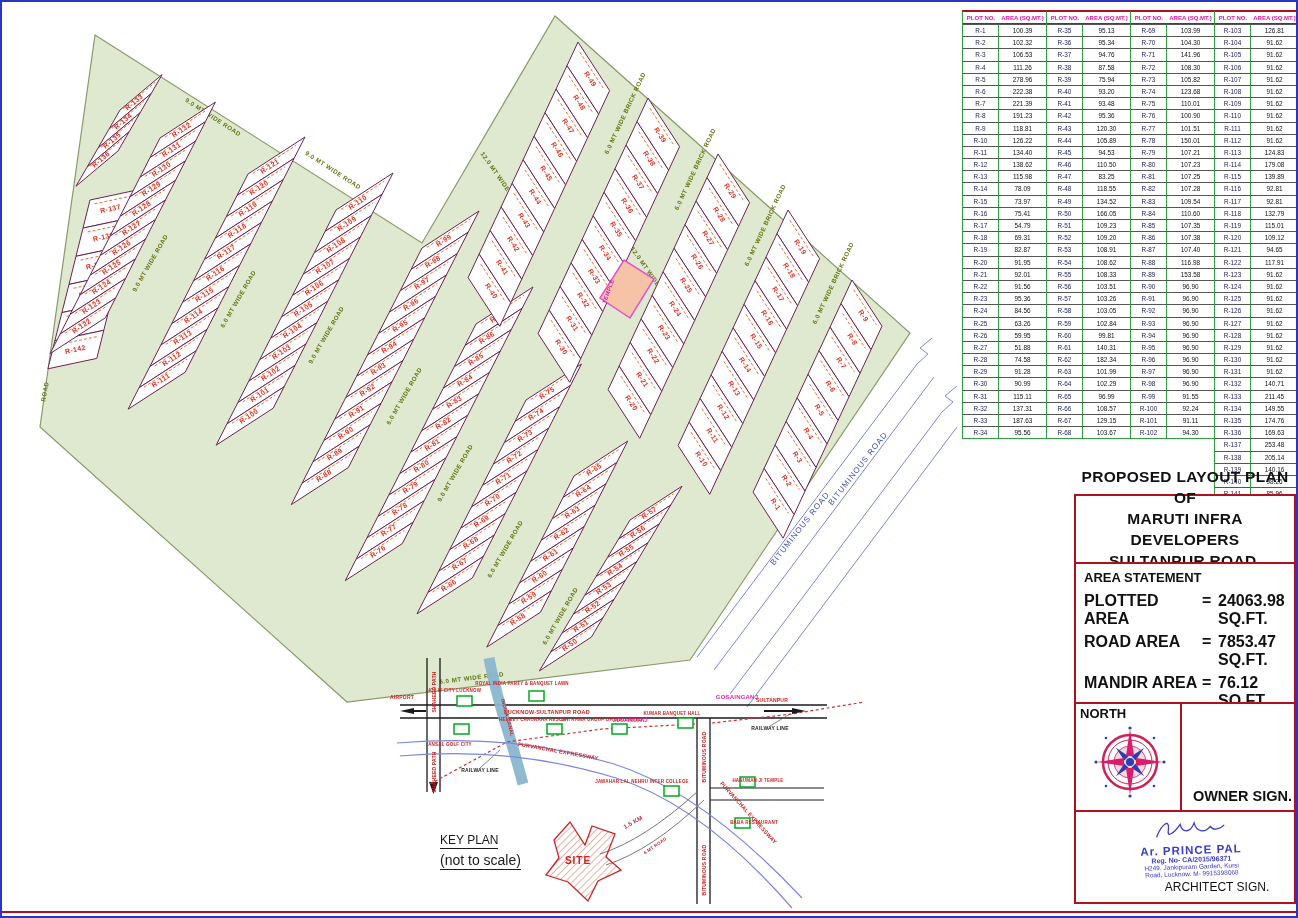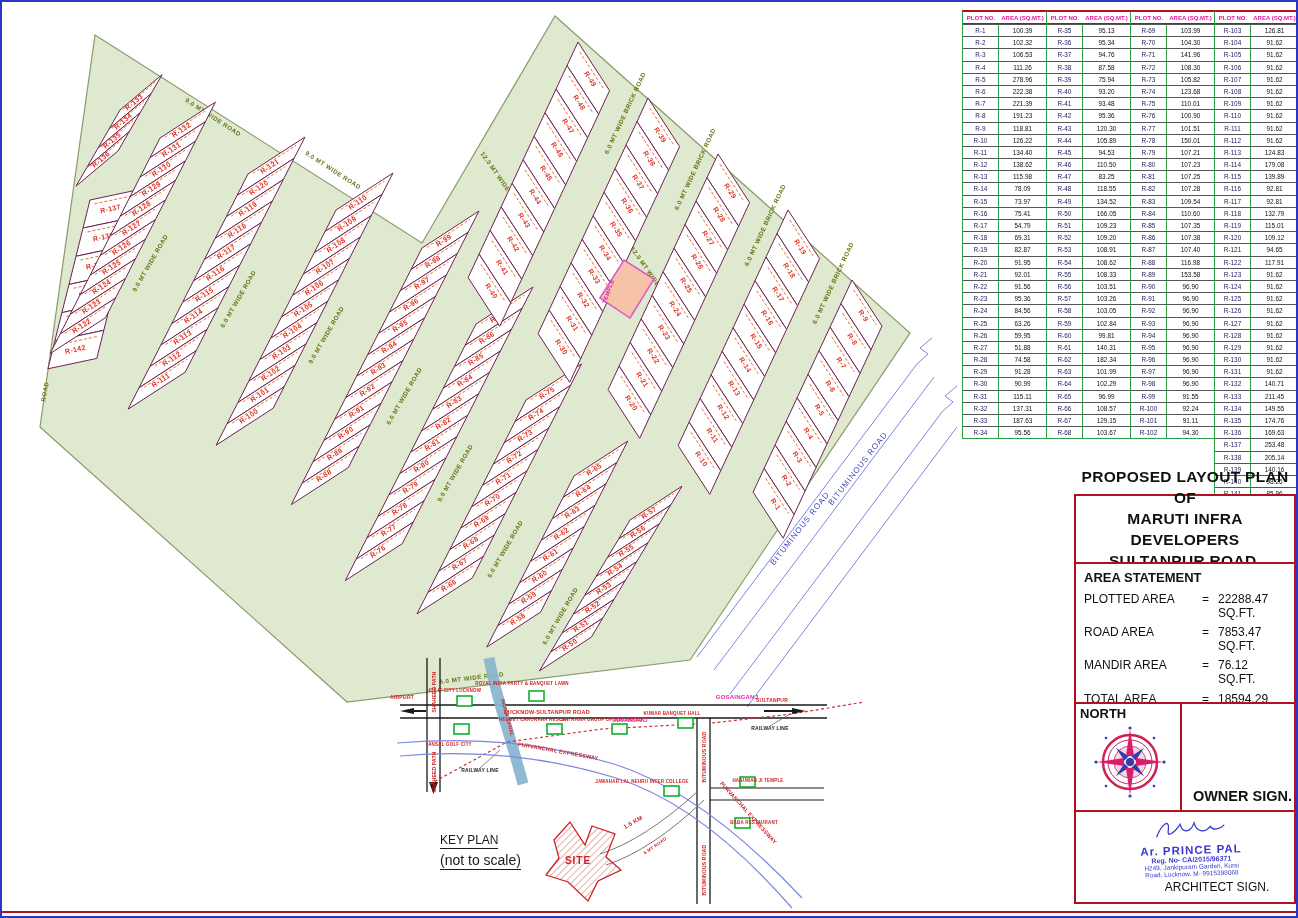--- a/index.html
+++ b/index.html
@@ -16,21 +16,21 @@
                      padding:3px 0 2px 0;border-bottom:1.5px solid #b01020;white-space:nowrap;overflow:hidden;}
   .pair-table .cell{font-size:6.4px;color:#111;text-align:center;line-height:11.2px;height:11.2px;
                     border-top:0.5px solid #555;white-space:nowrap;}
   .pair-table .plot{color:#1c1c5e;border-right:1px solid #2f9e44;}
   
   .panel-box{left:1072px;width:222px;background:#fff;border:2px solid #b01020;}
   #title-block{top:492px;height:70px;display:flex;flex-direction:column;justify-content:center;}
   #title-block div{font-size:15.5px;font-weight:bold;color:#111;text-align:center;line-height:21px;letter-spacing:.3px;}
   #area-statement{top:560px;height:142px;padding:6px 8px;}
   #area-statement .as-title{font-size:13px;font-weight:bold;color:#111;margin-bottom:7px;}
-  .as-row{display:grid;grid-template-columns:118px 16px auto;font-size:12px;font-weight:normal;color:#111;margin-bottom:5.2px;}
+  .as-row{display:grid;grid-template-columns:118px 16px auto;font-size:16px;font-weight:bold;color:#111;margin-bottom:5.2px;}
   #north-band{top:700px;height:110px;}
   #north-box{left:1072px;top:700px;width:108px;height:110px;border:2px solid #b01020;background:#fff;}
   #north-label{left:1078px;top:704px;font-size:13px;font-weight:bold;color:#111;}
   #owner-sign{left:1180px;top:786px;width:110px;text-align:right;font-size:14.5px;font-weight:bold;color:#111;}
   #architect-band{top:808px;height:94px;}
   #stamp{left:1104px;top:818px;width:170px;text-align:center;color:#3a3ad0;transform:rotate(-2deg);}
   #stamp .s-name{font-size:11.5px;font-weight:bold;letter-spacing:1px;}
   #stamp .s-reg{font-size:7px;font-weight:bold;}
   #stamp .s-addr{font-size:6.5px;}
   #architect-sign{left:1140px;top:878px;width:150px;text-align:center;font-size:12px;font-weight:normal;color:#111;}
@@ -890,21 +890,21 @@
     <div>MARUTI INFRA DEVELOPERS</div>
     <div>SULTANPUR ROAD, LUCKNOW</div>
   </div>
 
   <div class="abs panel-box" id="area-statement">
     <div class="as-title">AREA STATEMENT</div>
     <div id="as-rows">
         <div class="as-row">
           <span>PLOTTED AREA</span>
           <span>=</span>
-          <span>22288.47 SQ.FT.</span>
+          <span>24063.98 SQ.FT.</span>
         </div>
         <div class="as-row">
           <span>ROAD AREA</span>
           <span>=</span>
           <span>7853.47 SQ.FT.</span>
         </div>
         <div class="as-row">
           <span>MANDIR AREA</span>
           <span>=</span>
           <span>76.12 SQ.FT.</span>

